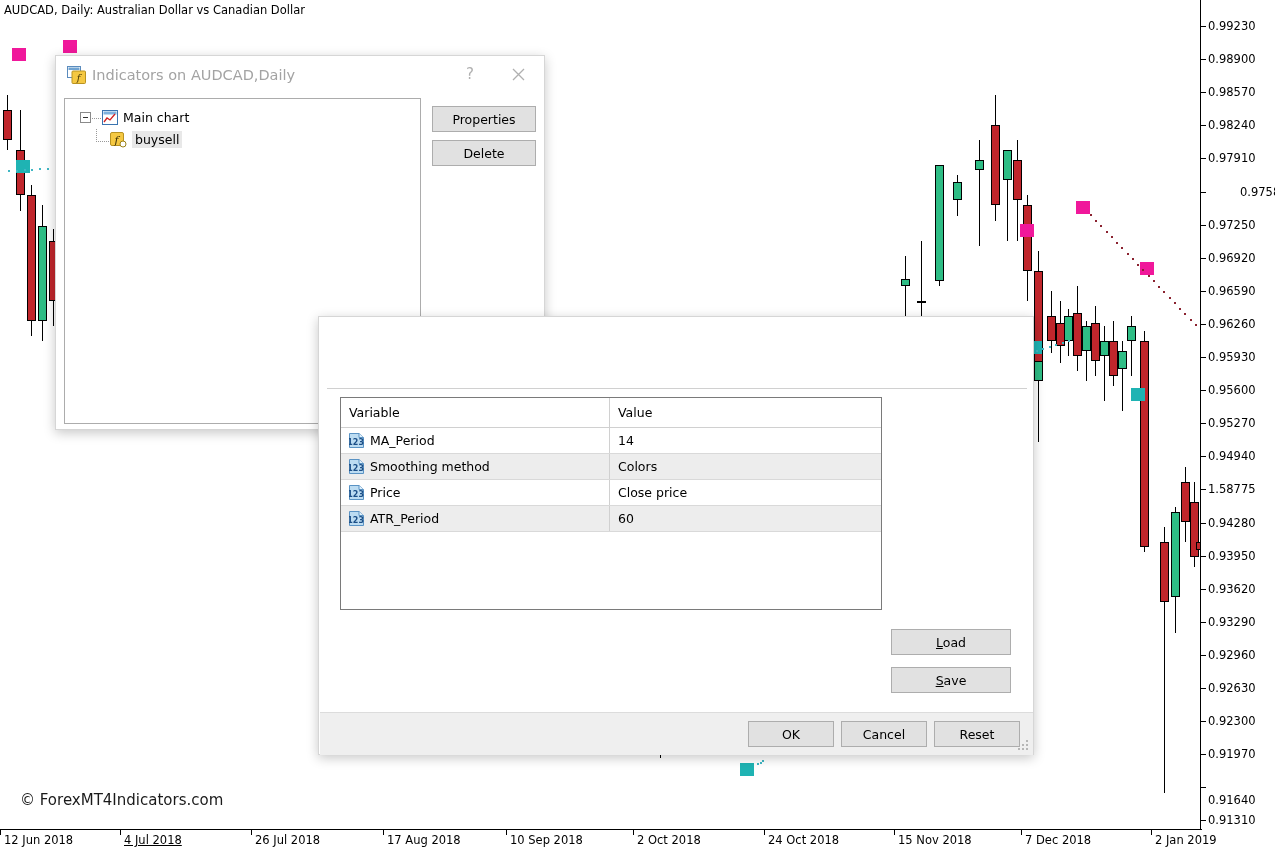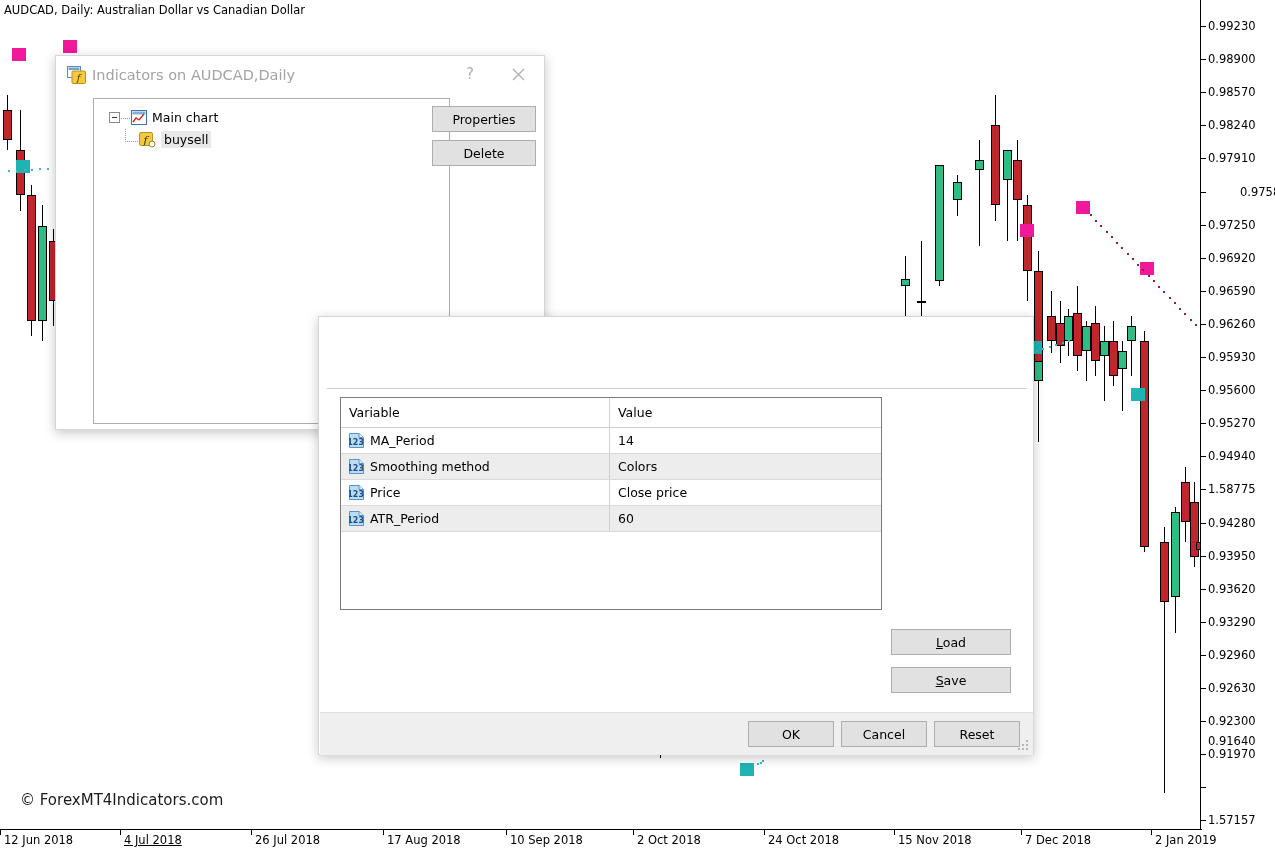--- a/index.html
+++ b/index.html
@@ -39,21 +39,21 @@
   .win-title{height:38px;position:relative;background:#fff;}
   .win-title .cap{position:absolute;left:36px;top:11px;font-size:14.5px;color:#a3a3a3;white-space:nowrap;}
   .win-title .cap.noicon{left:12px;}
   .win-btn{position:absolute;top:0;width:44px;height:36px;color:#b4b4b4;
       display:flex;align-items:center;justify-content:center;font-size:15px;}
   .win-btn svg{display:block;}
 
   
   #indicators-window{left:55px;top:55px;width:490px;height:375px;}
   #ind-tree{position:absolute;left:8px;top:42px;width:357px;height:326px;
-      background:#fff;border:1px solid #acacac;box-sizing:border-box;margin-left:29px;}
+      background:#fff;border:1px solid #acacac;box-sizing:border-box;}
   .tree-row{position:relative;height:22px;font-size:12.5px;color:#000;}
   .tree-expander{position:absolute;left:15px;top:5px;width:11px;height:11px;
       border:1px solid #8a8a8a;background:#fff;box-sizing:border-box;}
   .tree-expander:after{content:"";position:absolute;left:2px;top:4px;width:5px;height:1px;background:#333;}
   .tree-dots{position:absolute;background-image:linear-gradient(to right,#999 1px,transparent 1px);
       background-size:2px 1px;height:1px;}
   .tree-dots.v{background-image:linear-gradient(to bottom,#999 1px,transparent 1px);background-size:1px 2px;width:1px;height:auto;}
   .node-label{position:absolute;top:3px;font-size:12.5px;color:#000;white-space:nowrap;}
   .node-label.sel{background:#e8e8e8;padding:1px 3px;top:2px;}
   .ind-btn{position:absolute;width:104px;height:26px;background:#e1e1e1;border:1px solid #adadad;
@@ -347,23 +347,23 @@
       <div class="plabel" style="top: 621.8px;">0.93290</div>
       <div class="tick" style="top: 654.9px;"></div>
       <div class="plabel" style="top: 654.9px;">0.92960</div>
       <div class="tick" style="top: 688px;"></div>
       <div class="plabel" style="top: 688px;">0.92630</div>
       <div class="tick" style="top: 721.1px;"></div>
       <div class="plabel" style="top: 721.1px;">0.92300</div>
       <div class="tick" style="top: 754.2px;"></div>
       <div class="plabel" style="top: 754.2px;">0.91970</div>
       <div class="tick" style="top: 787.3px;"></div>
-      <div class="plabel" style="top: 741px;">0.91640</div>
+      <div class="plabel" style="top: 800px;">0.91640</div>
       <div class="tick" style="top: 820.4px;"></div>
-      <div class="plabel" style="top: 820.4px;">1.57157</div>
+      <div class="plabel" style="top: 820.4px;">0.91310</div>
     </div>
   <div id="time-axis">
       <div class="hline"></div>
       <div class="tick" style="left: 0px;"></div>
       <div class="tlabel" style="left: 4px;">12 Jun 2018</div>
       <div class="tick" style="left: 120px;"></div>
       <div class="tlabel" style="left: 124px; text-decoration: underline;">4 Jul 2018</div>
       <div class="tick" style="left: 251px;"></div>
       <div class="tlabel" style="left: 255px;">26 Jul 2018</div>
       <div class="tick" style="left: 383px;"></div>

